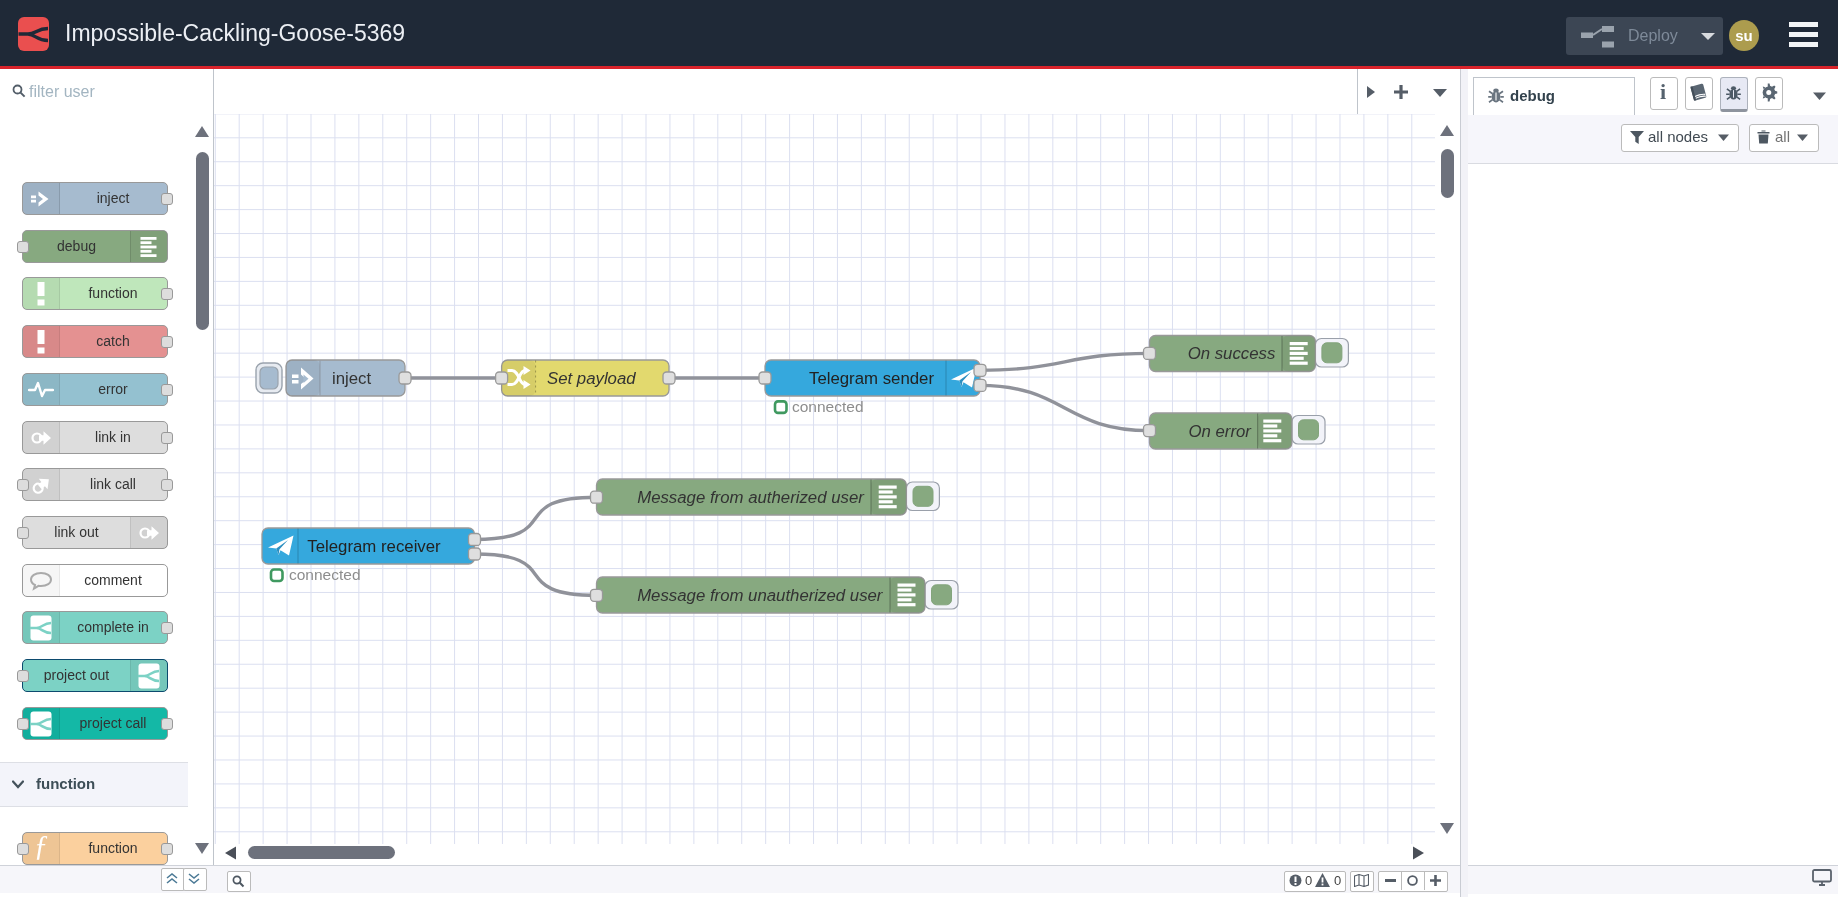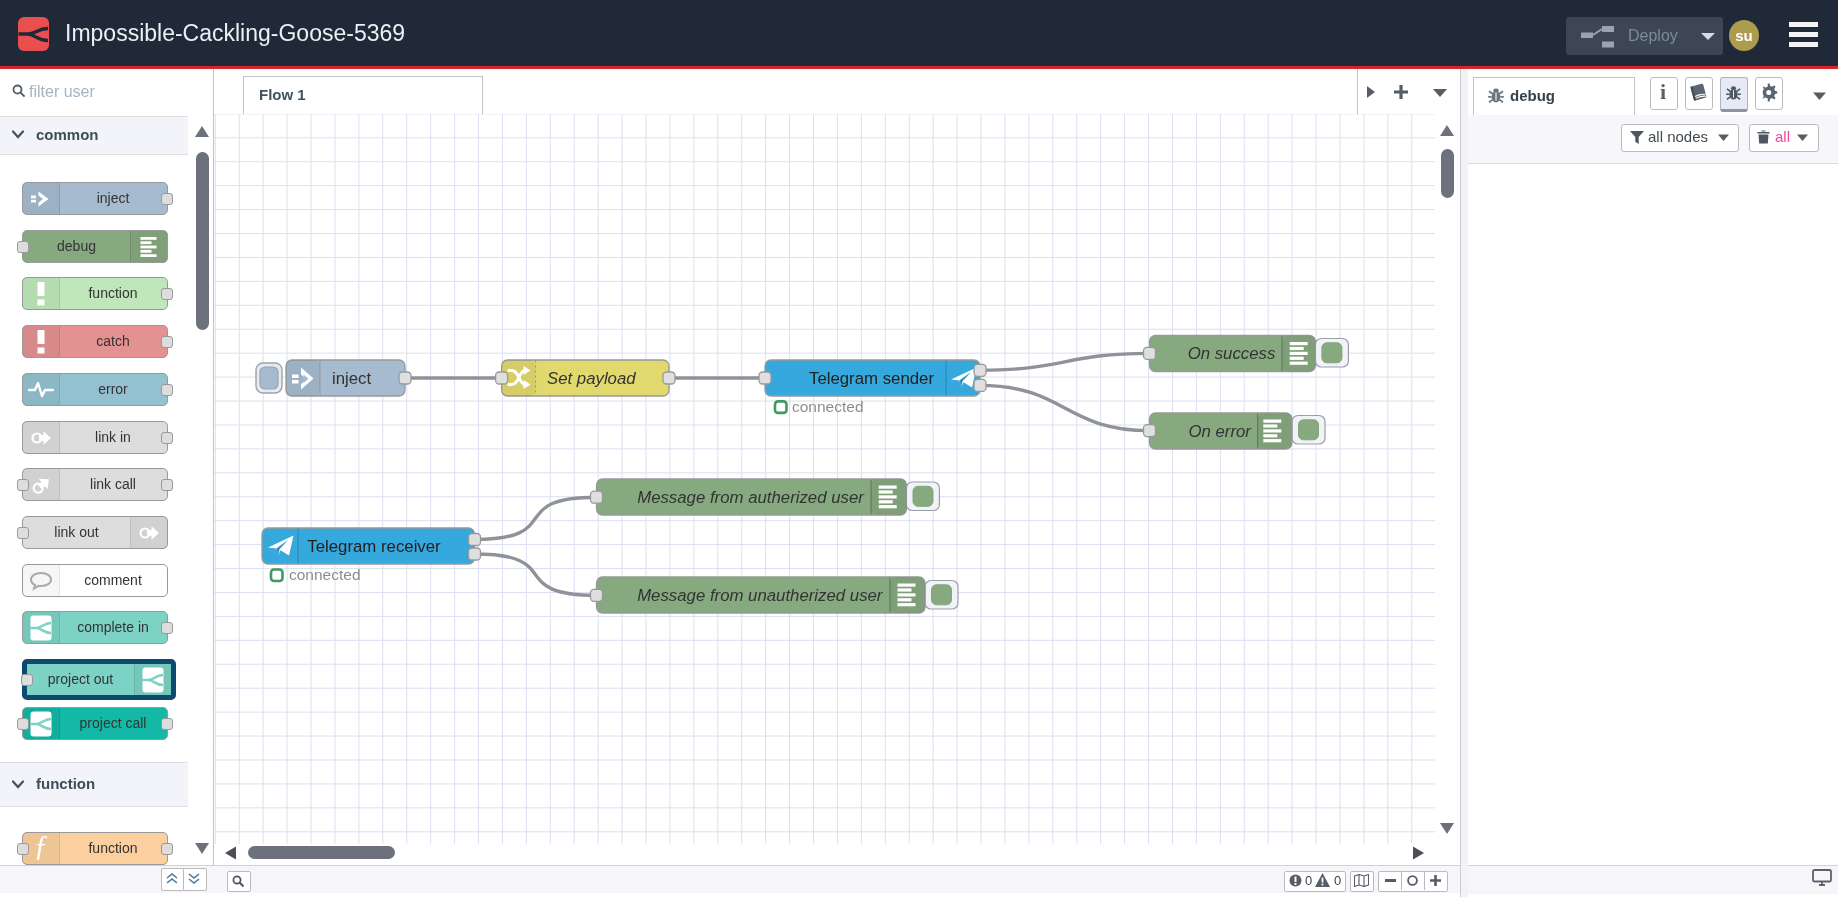--- a/index.html
+++ b/index.html
@@ -70,41 +70,32 @@
   <div class="hbar abs" style="top:22px"></div>
   <div class="hbar abs" style="top:32px"></div>
   <div class="hbar abs" style="top:42px"></div>
 
   <div id="toolband" class="abs"></div>
   <svg class="abs" style="left:12px;top:84px" width="14" height="14" viewBox="0 0 14 14">
     <circle cx="5.5" cy="5.5" r="4" fill="none" stroke="#535e69" stroke-width="1.8"></circle>
     <path d="M8.6 8.6 L12.6 12.6" stroke="#535e69" stroke-width="2"></path>
   </svg>
   <div id="filtertext" class="abs">filter user</div>
-  <div id="flowtab" class="abs">
-      <span>Flow 1</span>
-    </div>
   <div class="vline abs" style="left:1357px;top:69px;height:45px"></div>
   <svg class="abs" style="left:1362px;top:84px" width="16" height="16" viewBox="0 0 16 16">
     <path d="M5 2 L13 8 L5 14 Z" fill="#555d67"></path>
   </svg>
   <svg class="abs" style="left:1393px;top:84px" width="16" height="16" viewBox="0 0 16 16">
     <path d="M8 1 V15 M1 8 H15" stroke="#555d67" stroke-width="3.2"></path>
   </svg>
   <svg class="abs" style="left:1433px;top:88px" width="14" height="10" viewBox="0 0 14 10">
     <path d="M0 1 L14 1 L7 9 Z" fill="#555d67"></path>
   </svg>
 
   <div id="palette" class="abs"></div>
-  <div class="cat abs" style="top:116px">
-      <b>common</b>
-    <svg style="position:absolute;left:12px;top:13px" width="12" height="9" viewBox="0 0 12 9">
-        <path d="M1 1.5 L6 7 L11 1.5" fill="none" stroke="#44525b" stroke-width="2.2" stroke-linecap="round"></path>
-      </svg>
-  </div>
   <div class="cat abs" style="top:762px;height:43px">
       <b style="line-height:42px">function</b>
     <svg style="position:absolute;left:12px;top:17px" width="12" height="9" viewBox="0 0 12 9">
         <path d="M1 1.5 L6 7 L11 1.5" fill="none" stroke="#44525b" stroke-width="2.2" stroke-linecap="round"></path>
       </svg>
   </div>
 
   <div class="pnode abs" style="top:182px;background:#a6bbcf;border:1px solid #999">
     <div class="picon" style="left:0;border-right:1px solid rgba(0,0,0,0.12)">
       <svg style="position:absolute;left:7px;top:5px" width="22" height="22" viewBox="0 0 22 22">
@@ -213,21 +204,21 @@
     <div class="picon" style="left:0;border-right:1px solid rgba(0,0,0,0.08)">
       <svg style="position:absolute;left:7px;top:3px" width="22" height="26" viewBox="0 0 22 26">
           <rect x="0.5" y="0.5" width="21" height="25" rx="3" fill="#fff"></rect>
           <path d="M21 8 C 13 8 12.5 13 6.5 13 L 0 13 M21 18 C 13 18 12.5 13.4 6.5 13" fill="none" stroke="#7cd2c5" stroke-width="2.6"></path>
         </svg>
     </div>
     <div class="plabel" style="left:36px;width:108px">complete in</div>
     <div class="pport" style="right:-6px"></div>
   </div>
 
-  <div class="pnode abs" style="top:659px;background:#7cd2c5;border:5px solid #0c4a6e">
+  <div class="pnode abs" style="top:659px;background:#7cd2c5;border:1px solid #0c4a6e">
     <div class="picon" style="left:107px;border-left:1px solid rgba(0,0,0,0.08)">
       <svg style="position:absolute;left:7px;top:3px" width="22" height="26" viewBox="0 0 22 26">
           <rect x="0.5" y="0.5" width="21" height="25" rx="3" fill="#fff"></rect>
           <path d="M21 8 C 13 8 12.5 13 6.5 13 L 0 13 M21 18 C 13 18 12.5 13.4 6.5 13" fill="none" stroke="#7cd2c5" stroke-width="2.6"></path>
         </svg>
     </div>
     <div class="plabel" style="left:0;width:107px">project out</div>
     <div class="pport" style="left:-6px"></div>
   </div>
 
@@ -470,21 +461,21 @@
     </svg>
   <div class="abs" style="left:1648px;top:124px;height:26px;line-height:26px;font-size:15px;color:#414a52">all nodes</div>
   <svg class="abs" style="left:1718px;top:134px" width="11" height="8" viewBox="0 0 11 8">
       <path d="M0 0.5 L11 0.5 L5.5 7 Z" fill="#565d66"></path>
     </svg>
   <div class="fbtn abs" style="left:1749px;top:124px;width:68px;height:26px"></div>
   <svg class="abs" style="left:1757px;top:130px" width="13" height="14" viewBox="0 0 13 14">
     <path d="M0.5 2 H12.5 V3.6 H0.5 Z M4.5 1.5 V0.4 H8.5 V1.5 Z" fill="#4d5761"></path>
     <path d="M1.5 4.4 H11.5 L10.8 13.6 H2.2 Z" fill="#4d5761"></path>
   </svg>
-  <div class="abs" style="left:1775px;top:124px;height:26px;line-height:26px;font-size:15px;color:#ec4899">all</div>
+  <div class="abs" style="left:1775px;top:124px;height:26px;line-height:26px;font-size:15px;color:#737373">all</div>
   <svg class="abs" style="left:1797px;top:134px" width="11" height="8" viewBox="0 0 11 8">
       <path d="M0 0.5 L11 0.5 L5.5 7 Z" fill="#565d66"></path>
     </svg>
 
   <div class="fbtn abs" style="left:161px;top:868px;width:22px;height:21px;border-radius:2px"></div>
   <div class="fbtn abs" style="left:183px;top:868px;width:22px;height:21px;border-radius:2px"></div>
   <svg class="abs" style="left:166px;top:873px" width="12" height="11" viewBox="0 0 12 11">
       <path d="M1 5 L6 1 L11 5 M1 10 L6 6 L11 10" fill="none" stroke="#4c7a96" stroke-width="1.6"></path>
     </svg>
   <svg class="abs" style="left:188px;top:873px" width="12" height="11" viewBox="0 0 12 11">

